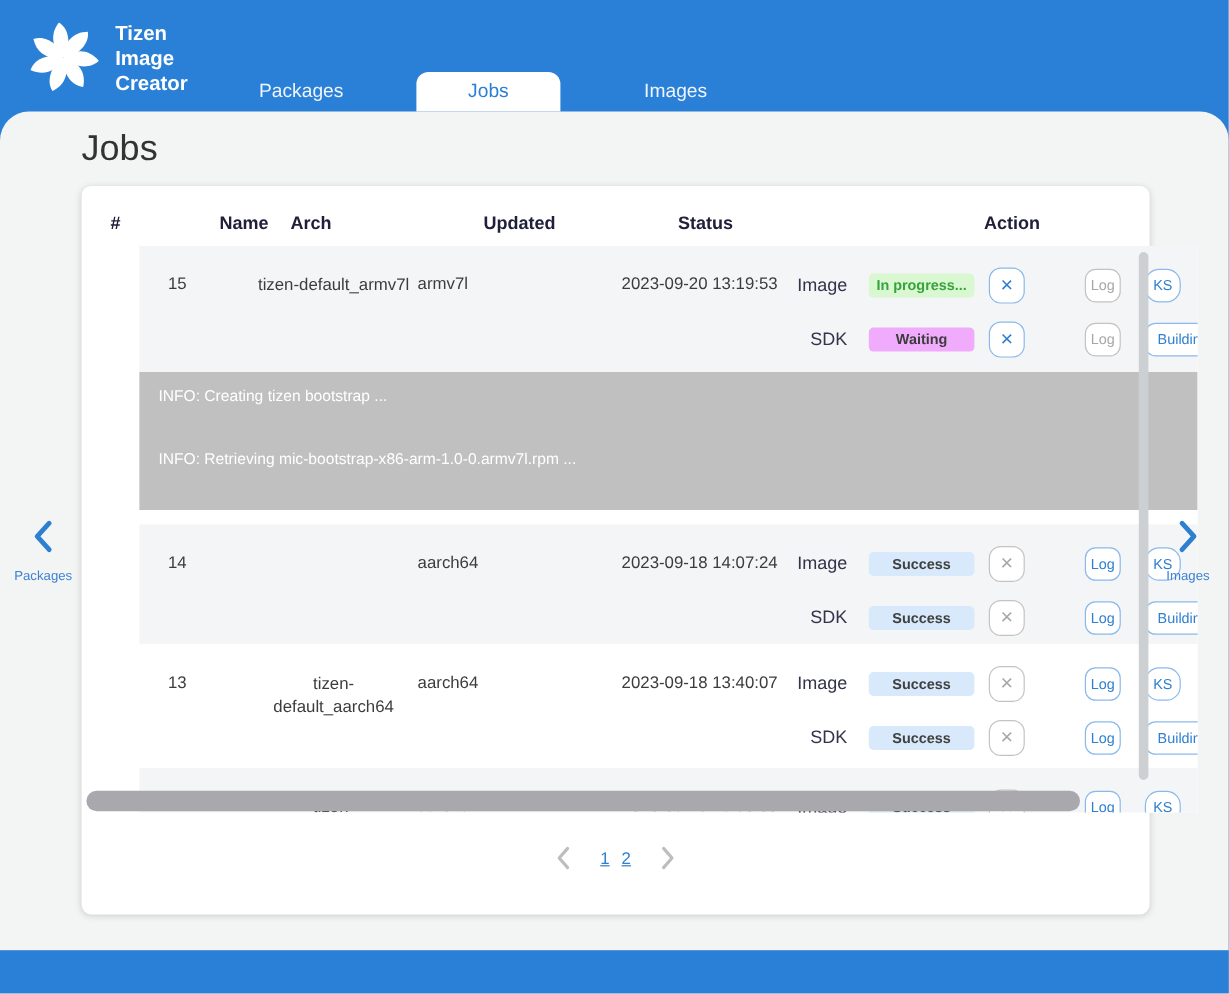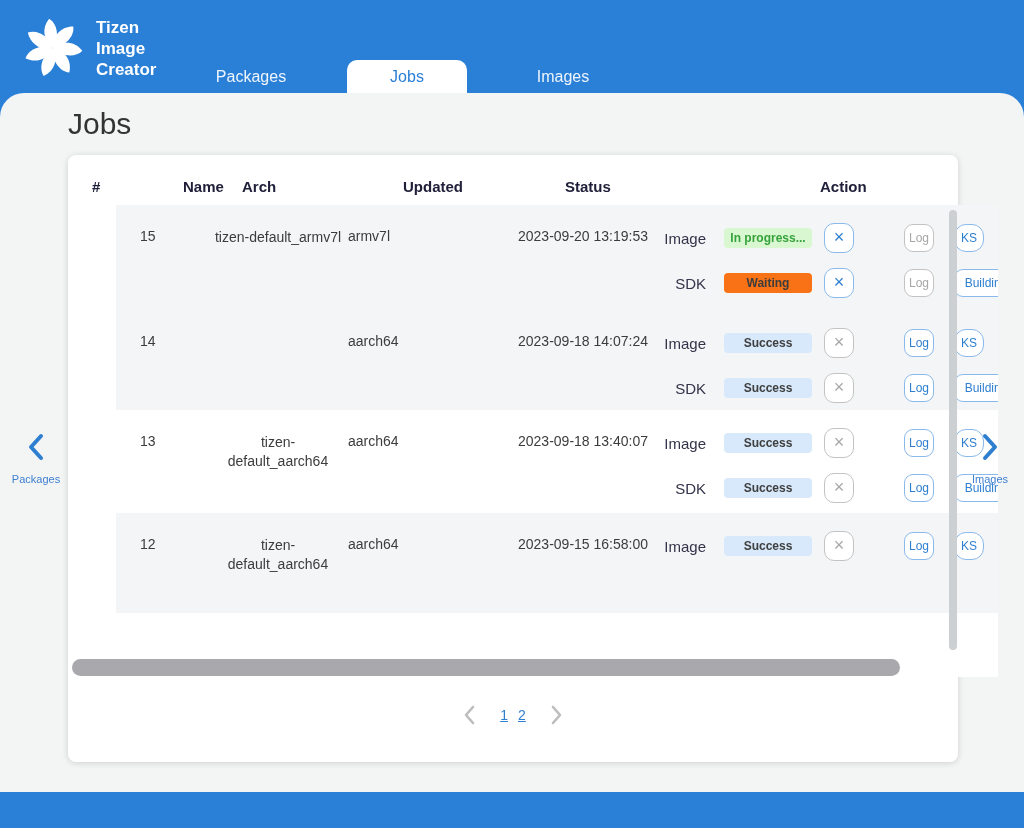--- a/index.html
+++ b/index.html
@@ -36,21 +36,21 @@
   .c-id{left:24px} .c-name{left:97px; width:130px; text-align:center; line-height:19px;}
   .c-arch{left:232px} .c-upd{left:397px; width:140px; text-align:center; white-space:nowrap;}
 
   .sub { position:absolute; left:0; right:0; height:45px; }
   .s0{top:10px} .s1{top:55px}
   .sub > * { position:absolute; top:50%; transform:translateY(-50%); }
   .kind { left:500px; width:90px; text-align:right; font-size:15px; color:#33334a; }
   .badge { left:608px; width:88px; height:20px; line-height:20px; text-align:center;
            font-size:12px; font-weight:bold; border-radius:4px; }
   .st-progress { background:#d9f7d0; color:#36a33c; }
-  .st-waiting  { background:#f97316; color:#3c3c3c; }
+  .st-waiting  { background:#f0abfc; color:#3c3c3c; }
   .st-success  { background:#d8e9fb; color:#404040; }
   .btn { background:#fff; border-radius:9px; font-size:12px; text-align:center; cursor:pointer;
          font-family:inherit; display:flex; align-items:center; justify-content:center; }
   .btn-blue { border:1px solid #8ab9ec; color:#2e7fd0; }
   .btn-gray { border:1px solid #c3c3c3; color:#a7a7a7; }
   .b-x { left:708px; width:30px; height:30px; border-radius:10px; font-size:18px; font-weight:400; }
   .b-log { left:788px; width:30px; height:28px; }
   .b-ks { left:838px; width:30px; height:28px;border-radius:12px; }
   .b-build { left:838px; width:64px; height:28px; }
 
@@ -141,20 +141,24 @@
             <span class="kind">SDK</span>
             <span class="badge st-waiting">Waiting</span>
             <button class="btn btn-blue b-x">
                 <span>×</span>
               </button>
             <button class="btn btn-gray b-log">Log</button>
             <button class="btn btn-blue b-build">Building</button>
           </div>
         </div>
 
+        <div class="logpanel">
+          <div>INFO: Creating tizen bootstrap ...</div>
+          <div class="logline2">INFO: Retrieving mic-bootstrap-x86-arm-1.0-0.armv7l.rpm ...</div>
+        </div>
 
         <div class="row stripe">
           <div class="cell c-id">14</div>
           <div class="cell c-arch">aarch64</div>
           <div class="cell c-upd">2023-09-18 14:07:24</div>
           <div class="sub s0">
             <span class="kind">Image</span>
             <span class="badge st-success">Success</span>
             <button class="btn btn-gray b-x">
                 <span>×</span>

